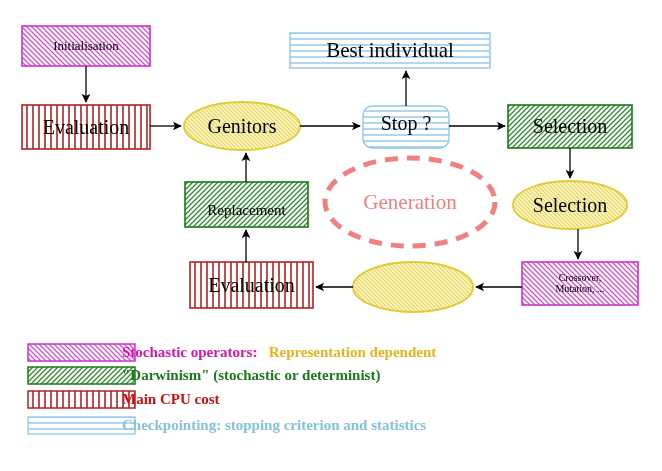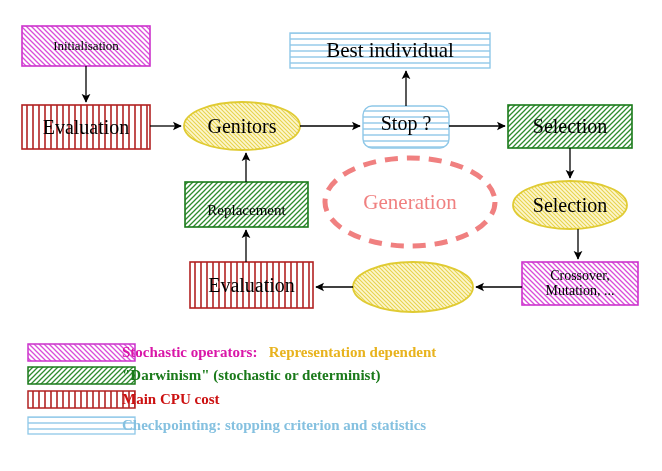--- a/index.html
+++ b/index.html
@@ -38,21 +38,21 @@
     line-height: 1.05;
     white-space: pre-line;
   }
   .lbl-initialisation { left: 22px;  top: 26px;  width: 128px; height: 40px; font-size: 13px; }
   .lbl-eval-top      { left: 22px;  top: 105px; width: 128px; height: 44px; font-size: 20px; }
   .lbl-parents       { left: 184px; top: 102px; width: 116px; height: 48px; font-size: 20px; }
   .lbl-best          { left: 290px; top: 33px;  width: 200px; height: 35px; font-size: 21px; }
   .lbl-stop          { left: 363px; top: 106px; width: 86px;  height: 34px; font-size: 20px; }
   .lbl-selection     { left: 508px; top: 105px; width: 124px; height: 43px; font-size: 20px; border-radius: 16px; }
   .lbl-genitors      { left: 513px; top: 181px; width: 114px; height: 48px; font-size: 20px; }
-  .lbl-crossover     { left: 522px; top: 262px; width: 116px; height: 43px; font-size: 14px; }
+  .lbl-crossover     { left: 522px; top: 262px; width: 116px; height: 43px; font-size: 10px; }
   .lbl-generation    { left: 325px; top: 188px; width: 170px; height: 28px; font-size: 21px; color: #f08080; text-align: center; }
   .lbl-replacement   { left: 185px; top: 182px; width: 123px; height: 57px; font-size: 15px; }
   .lbl-eval-bottom   { left: 190px; top: 262px; width: 123px; height: 46px; font-size: 20px; }
   .lbl-offspring     { left: 353px; top: 263px; width: 120px; height: 48px; font-size: 20px; }
 
   .legend-text {
     position: absolute;
     left: 122px;
     font-family: "Liberation Serif", "DejaVu Serif", serif;
     font-size: 15px;

